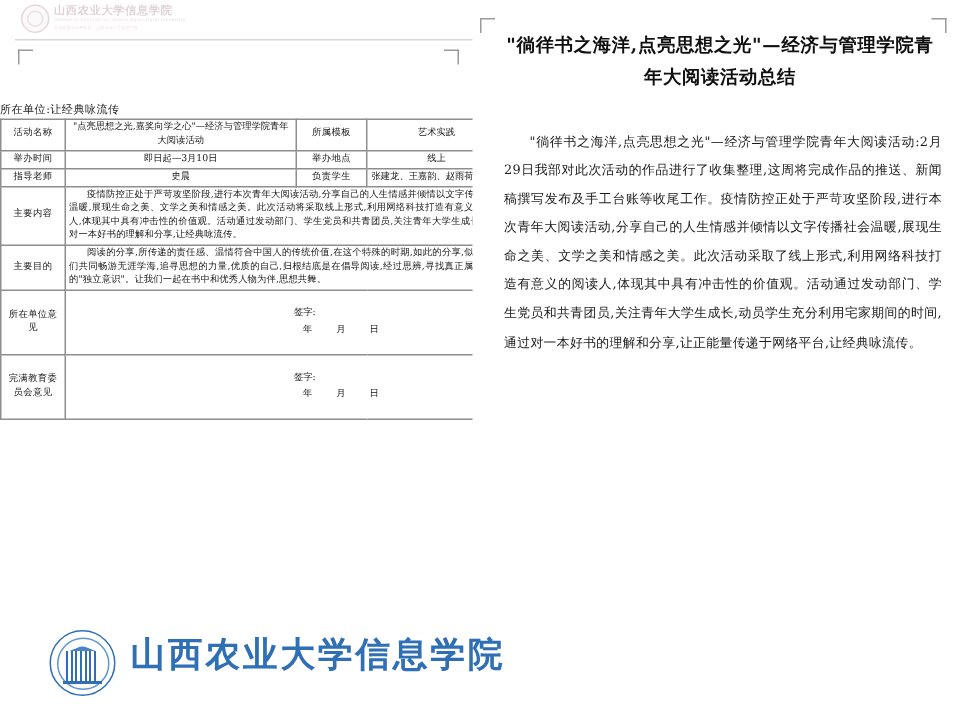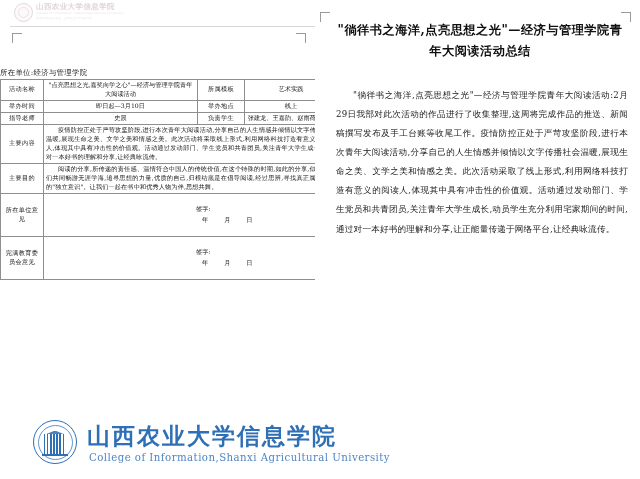--- a/index.html
+++ b/index.html
@@ -141,21 +141,21 @@
       <div class="ring"></div>
       <div class="t1">山西农业大学信息学院</div>
       <div class="t2">College of Information, Shanxi Agricultural University</div>
       <div class="t3">完满教育活动审批表 · 山西农业大学信息学院</div>
     </div>
     <div class="hdr-rule"></div>
 
     <div class="crop tl" style="left:12px;top:33px;width:9px;height:9px;"></div>
     <div class="crop tr" style="left:296px;top:33px;width:9px;height:9px;"></div>
 
-    <div class="unit-line">所在单位:经济与管理学院</div>
+    <div class="unit-line">所在单位:让经典咏流传</div>
 
     <table class="form">
       <tbody>
         <tr>
           <td class="lbl">活动名称</td>
           <td class="val">"点亮思想之光,嘉奖向学之心"—经济与管理学院青年大阅读活动</td>
           <td class="lbl2">所属模板</td>
           <td class="val2">艺术实践</td>
         </tr>
         <tr>
@@ -210,14 +210,13 @@
   <div class="sum-body">"徜徉书之海洋,点亮思想之光"—经济与管理学院青年大阅读活动:2月29日我部对此次活动的作品进行了收集整理,这周将完成作品的推送、新闻稿撰写发布及手工台账等收尾工作。疫情防控正处于严苛攻坚阶段,进行本次青年大阅读活动,分享自己的人生情感并倾情以文字传播社会温暖,展现生命之美、文学之美和情感之美。此次活动采取了线上形式,利用网络科技打造有意义的阅读人,体现其中具有冲击性的价值观。活动通过发动部门、学生党员和共青团员,关注青年大学生成长,动员学生充分利用宅家期间的时间,通过对一本好书的理解和分享,让正能量传递于网络平台,让经典咏流传。</div>
 </div>
 
 <div id="logo-banner">
   <div class="emblem">
     <div class="roof"></div>
     <div class="cols"></div>
     <div class="base"></div>
   </div>
   <div class="cn-name">山西农业大学信息学院</div>
-  <div class="en-name">College of Information,Shanxi Agricultural University</div>
 </div>
 
 </body></html>

